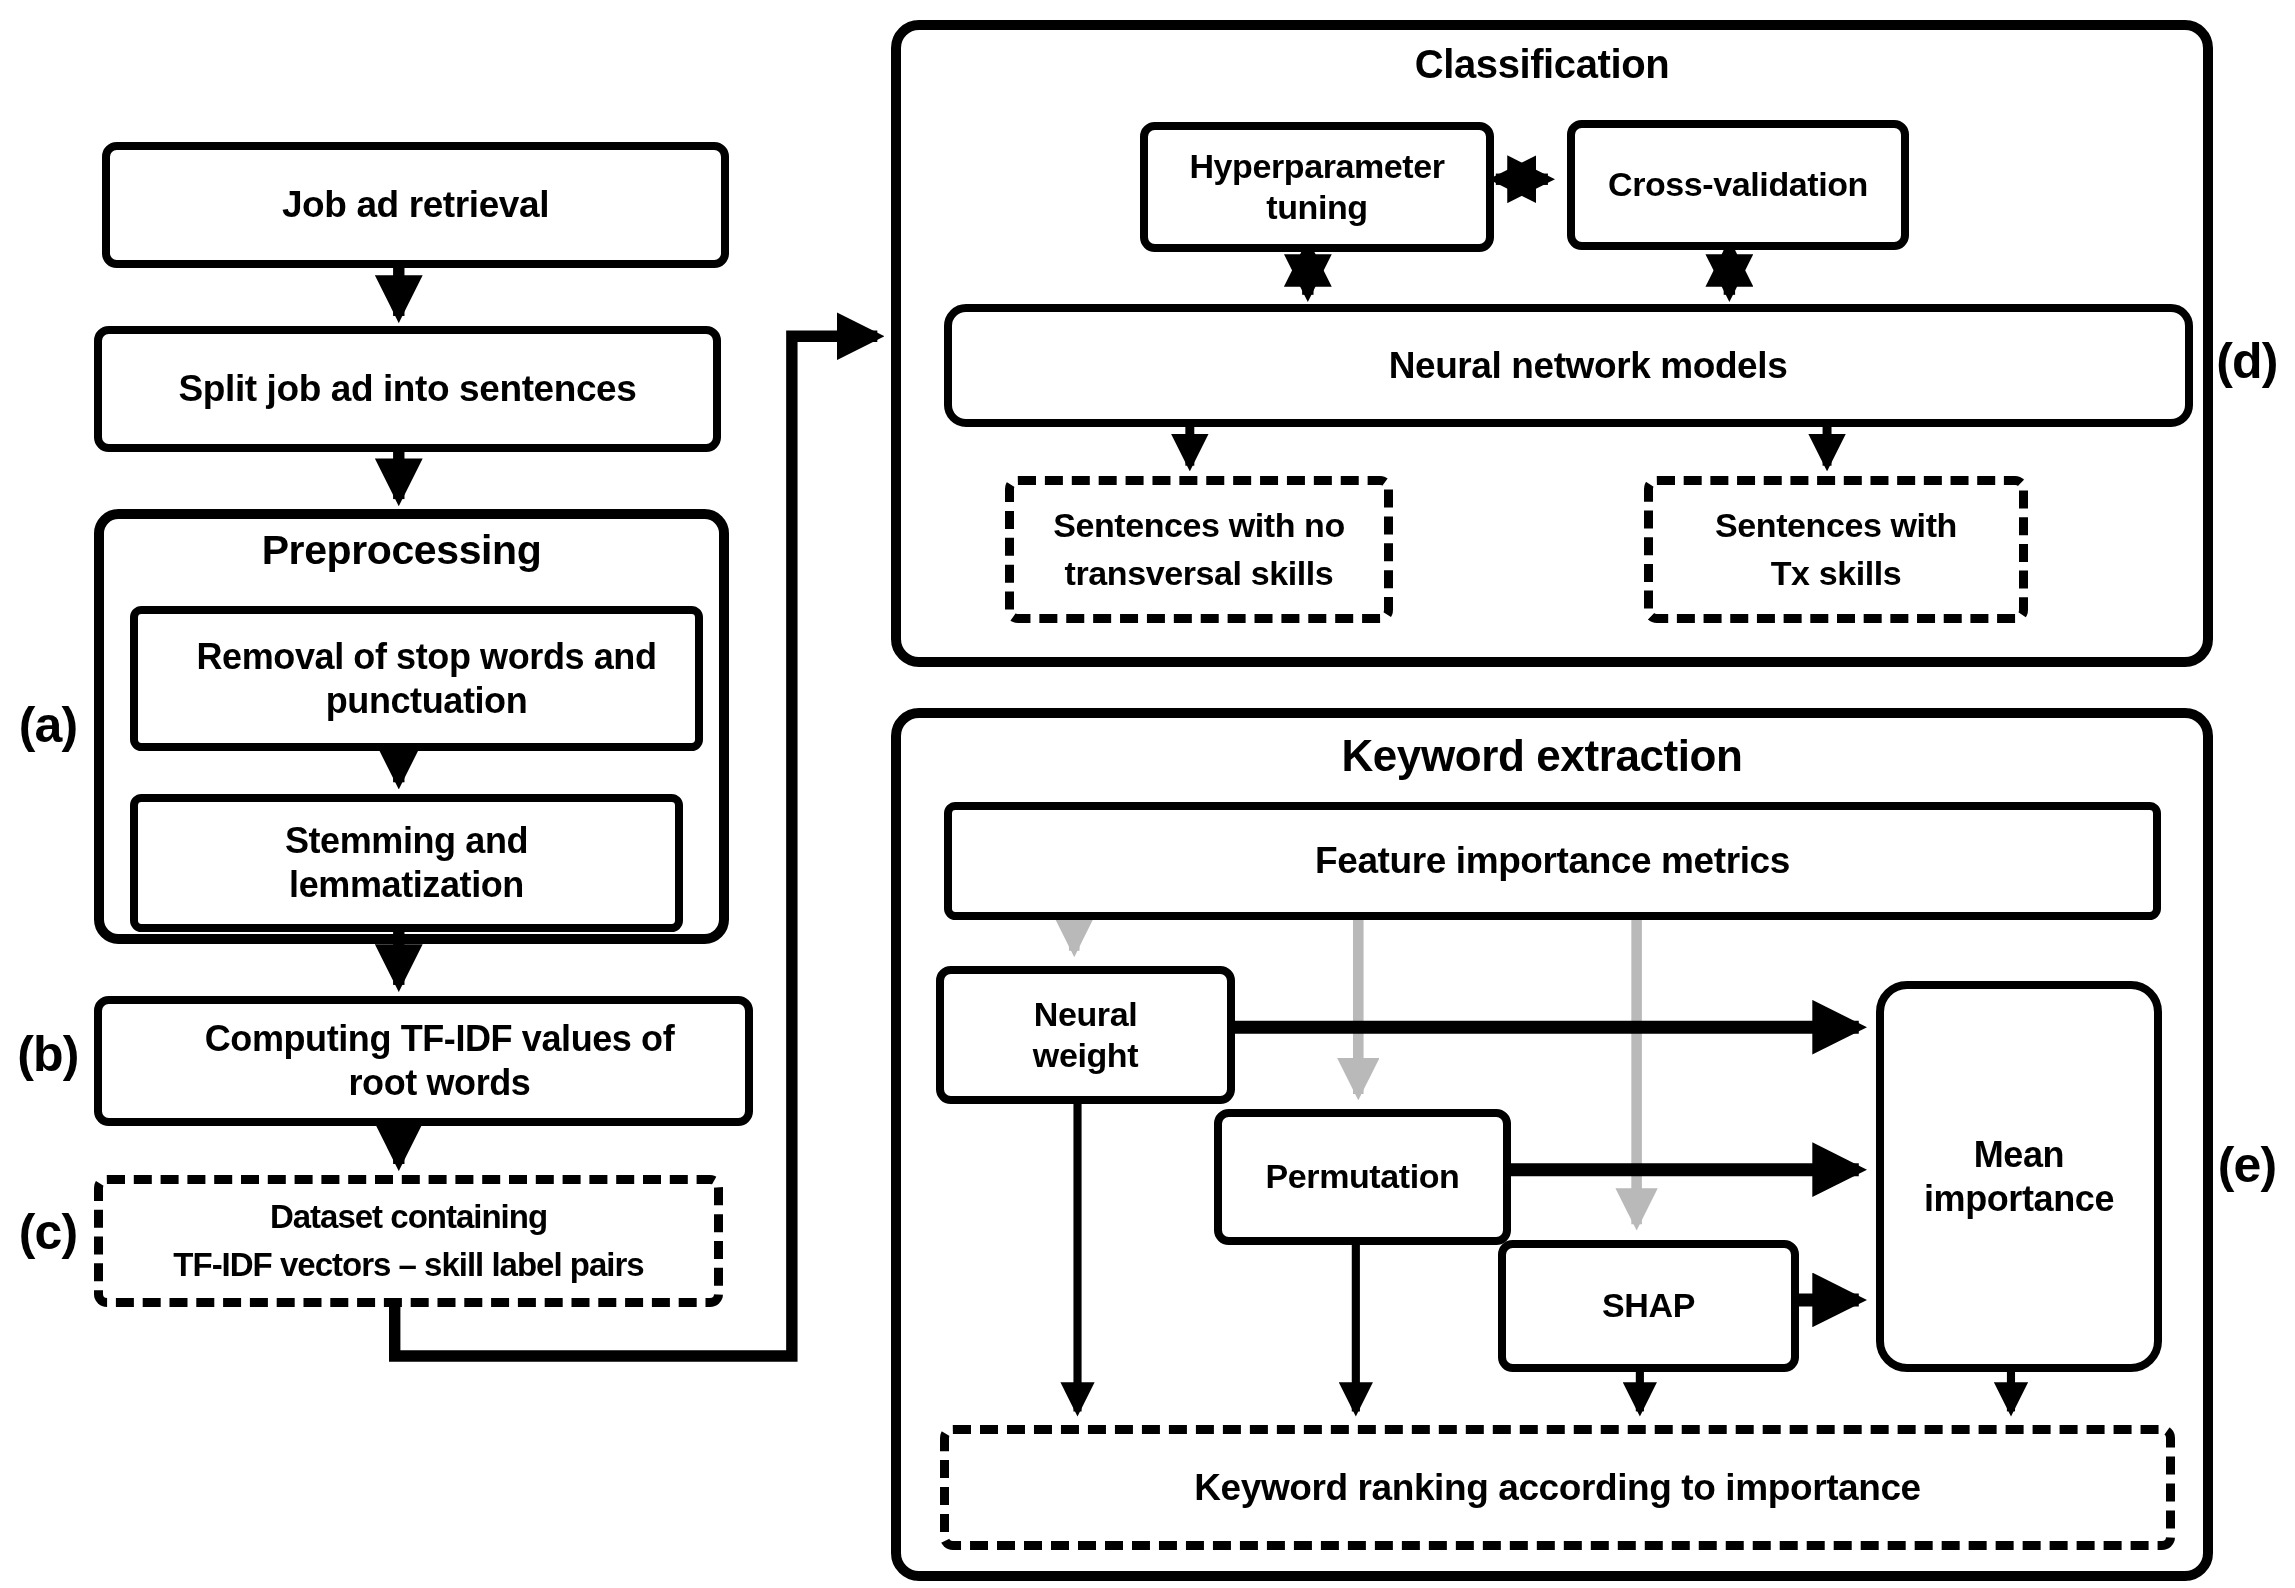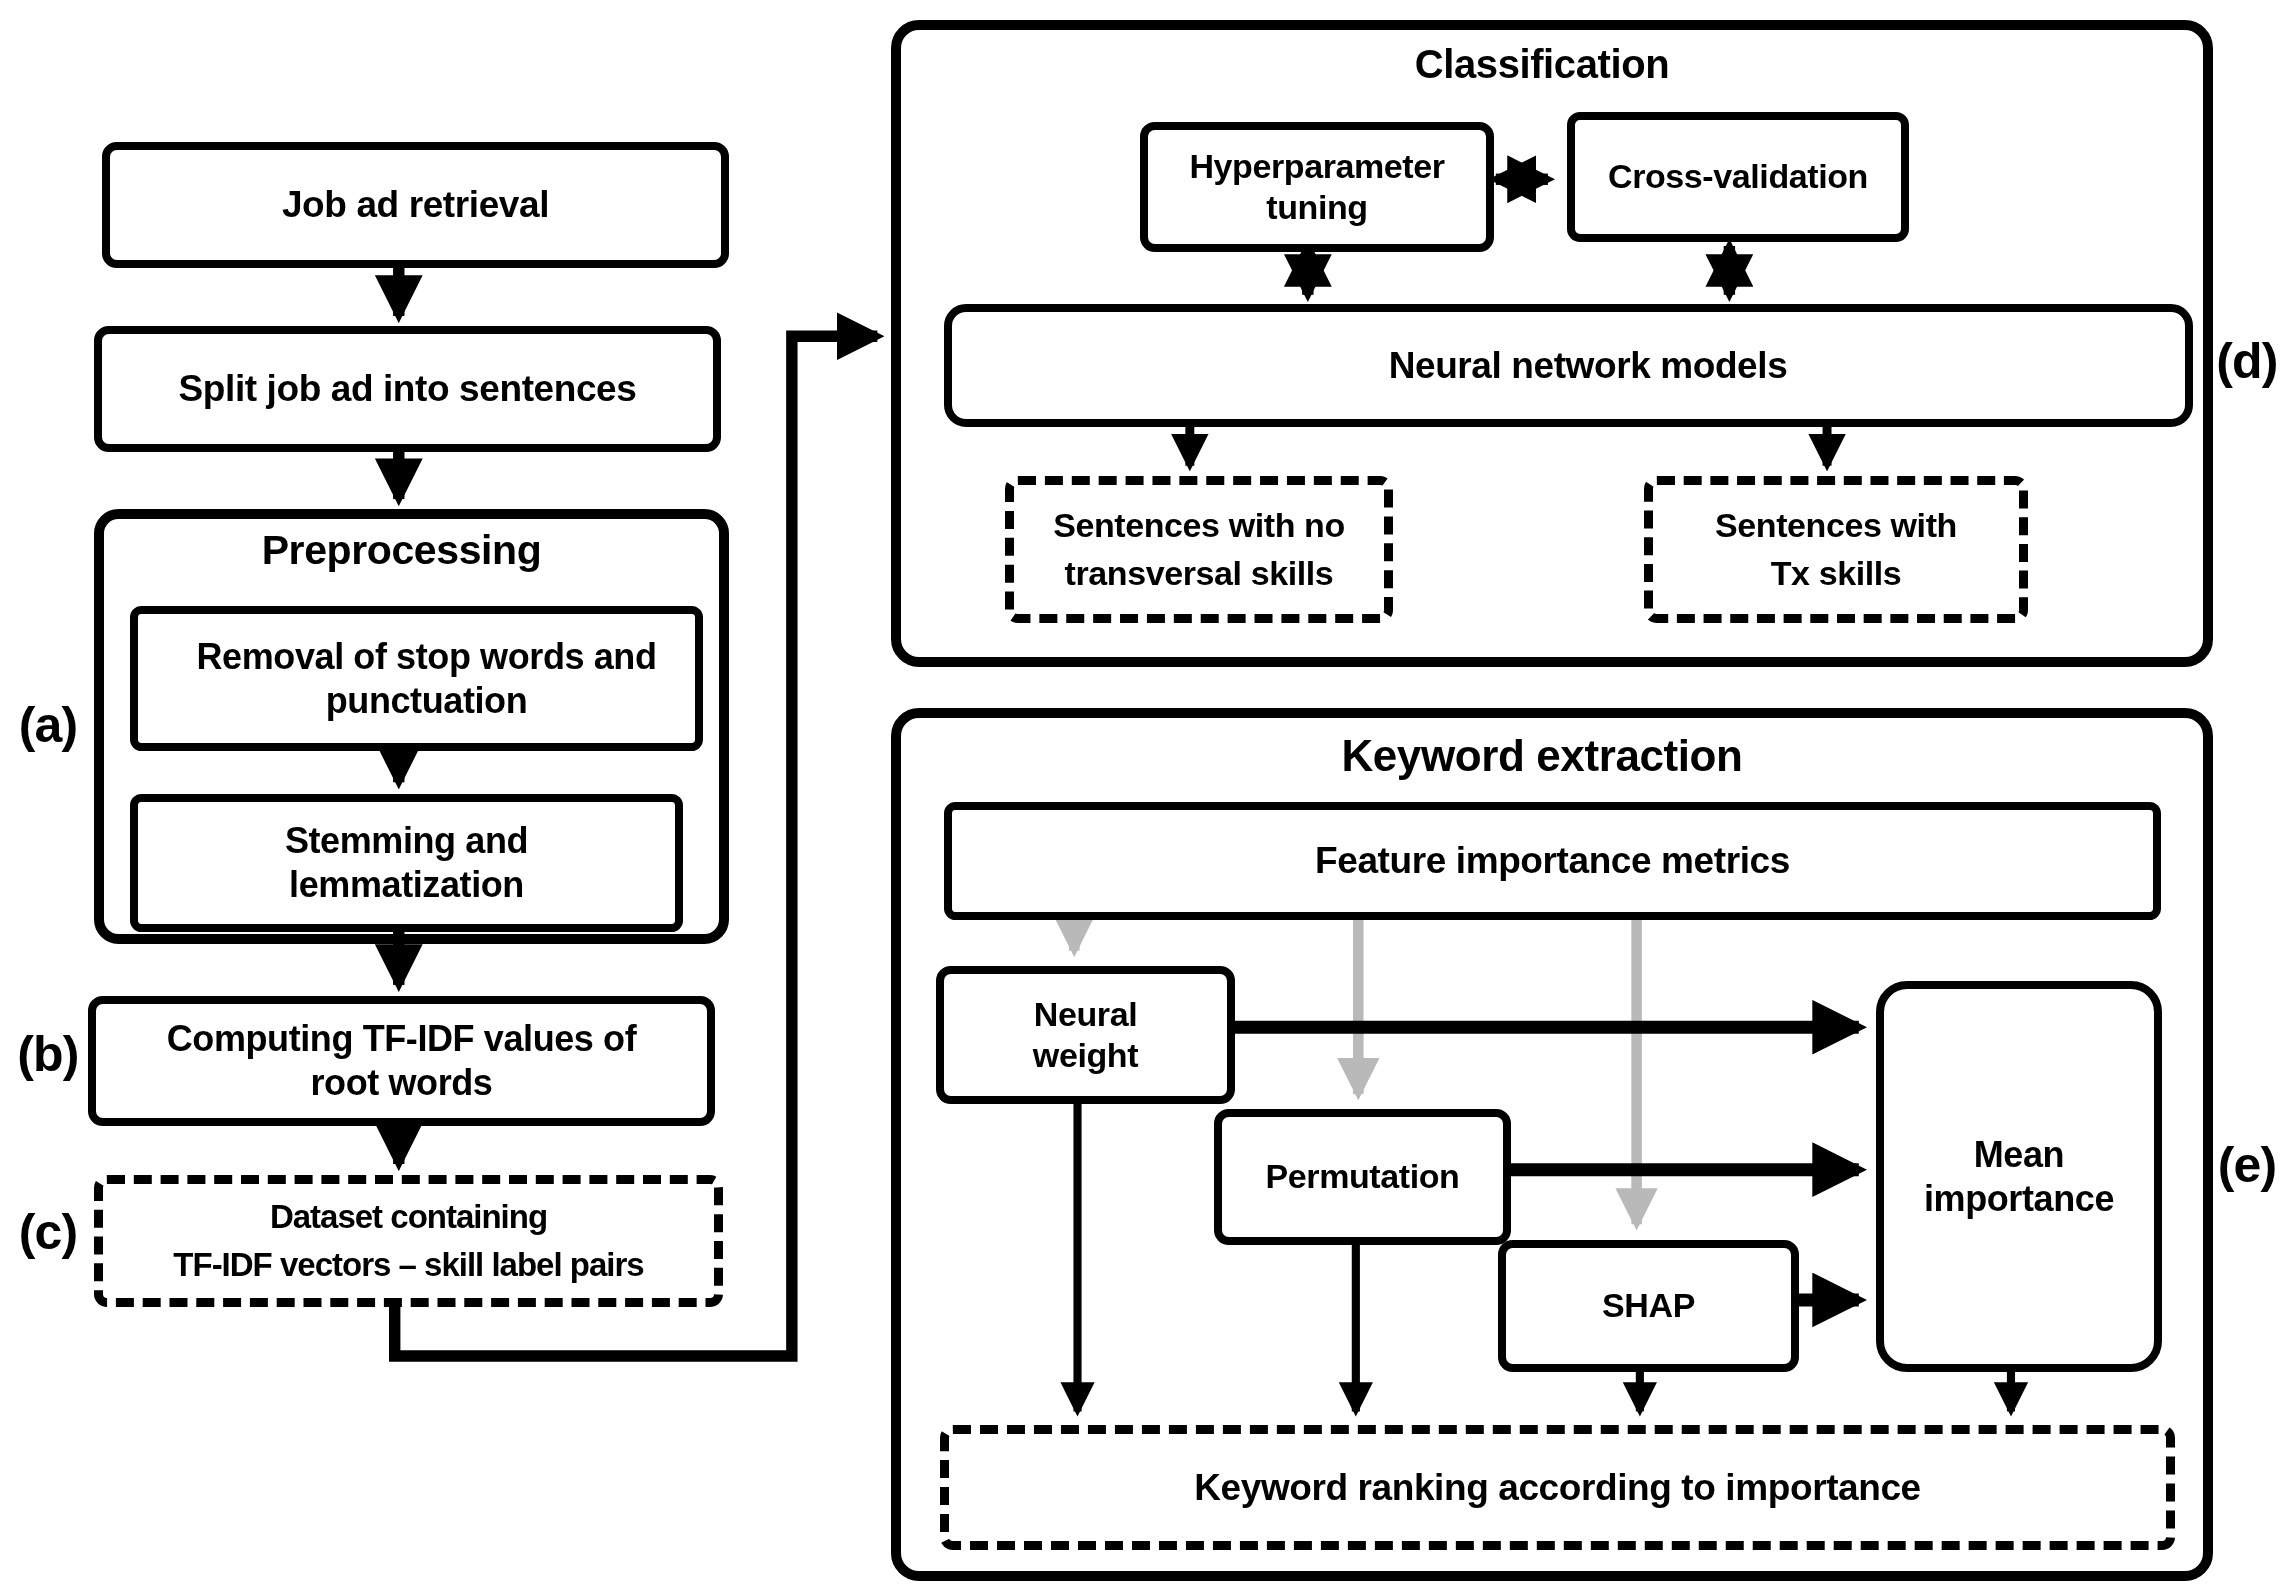--- a/index.html
+++ b/index.html
@@ -97,21 +97,21 @@
   <div class="box" style="left:130px;top:606px;width:537px;height:129px;border-radius:11.4px;padding-left:20px;">
     <span class="l">Removal of stop words and</span>
     <span class="l">punctuation</span>
   </div>
 
   <div class="box" style="left:130px;top:794px;width:537px;height:122px;border-radius:11.4px;">
     <span class="l">Stemming and</span>
     <span class="l">lemmatization</span>
   </div>
 
-  <div class="box" style="left:88px;top:996px;width:611px;height:114px;">
+  <div class="box" style="left:94px;top:996px;width:611px;height:114px;padding-left:32px;">
     <span class="l">Computing TF-IDF values of</span>
     <span class="l">root words</span>
   </div>
 
   <div class="box dashed fs40" style="left:94px;top:1175px;width:611px;height:114px;">
     <span class="l">Dataset containing</span>
     <span class="l">TF-IDF vectors – skill label pairs</span>
   </div>
 
   <div class="plabel" style="left:0px;top:692px;width:96px;height:65px;">(a)</div>
@@ -119,21 +119,21 @@
   <div class="plabel" style="left:0px;top:1199px;width:96px;height:65px;">(c)</div>
 
   <div class="box container" style="left:891px;top:20.4px;width:1302px;height:627px;"></div>
   <div class="title" style="left:891px;top:42px;width:1302px;font-size:40px;">Classification</div>
 
   <div class="box fs42" style="left:1140px;top:122px;width:338px;height:114px;">
     <span class="l">Hyperparameter</span>
     <span class="l">tuning</span>
   </div>
 
-  <div class="box fs42" style="left:1567px;top:112px;width:326px;height:114px;border-radius:13px;">
+  <div class="box fs42" style="left:1567px;top:120px;width:326px;height:114px;">
     <span class="l">Cross-validation</span>
   </div>
 
   <div class="box fs46" style="left:944px;top:304px;width:1194px;height:107px;border-radius:22px;padding-left:39px;">
     <span class="l">Neural network models</span>
   </div>
 
   <div class="box dashed fs42" style="left:1005px;top:476px;width:370px;height:129px;">
     <span class="l">Sentences with no</span>
     <span class="l">transversal skills</span>

